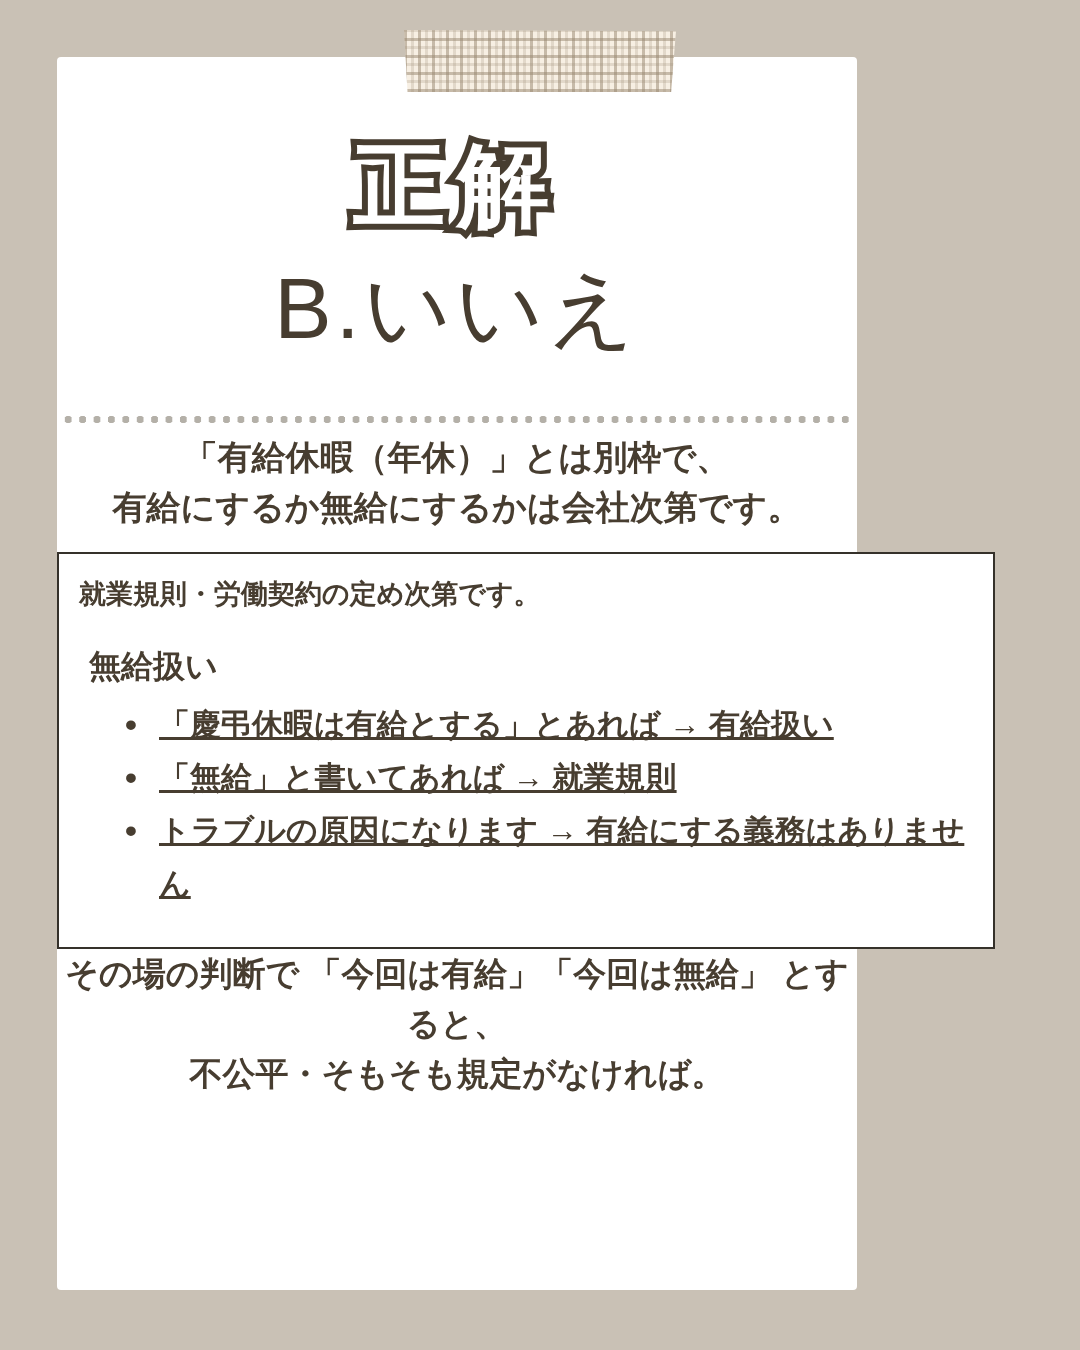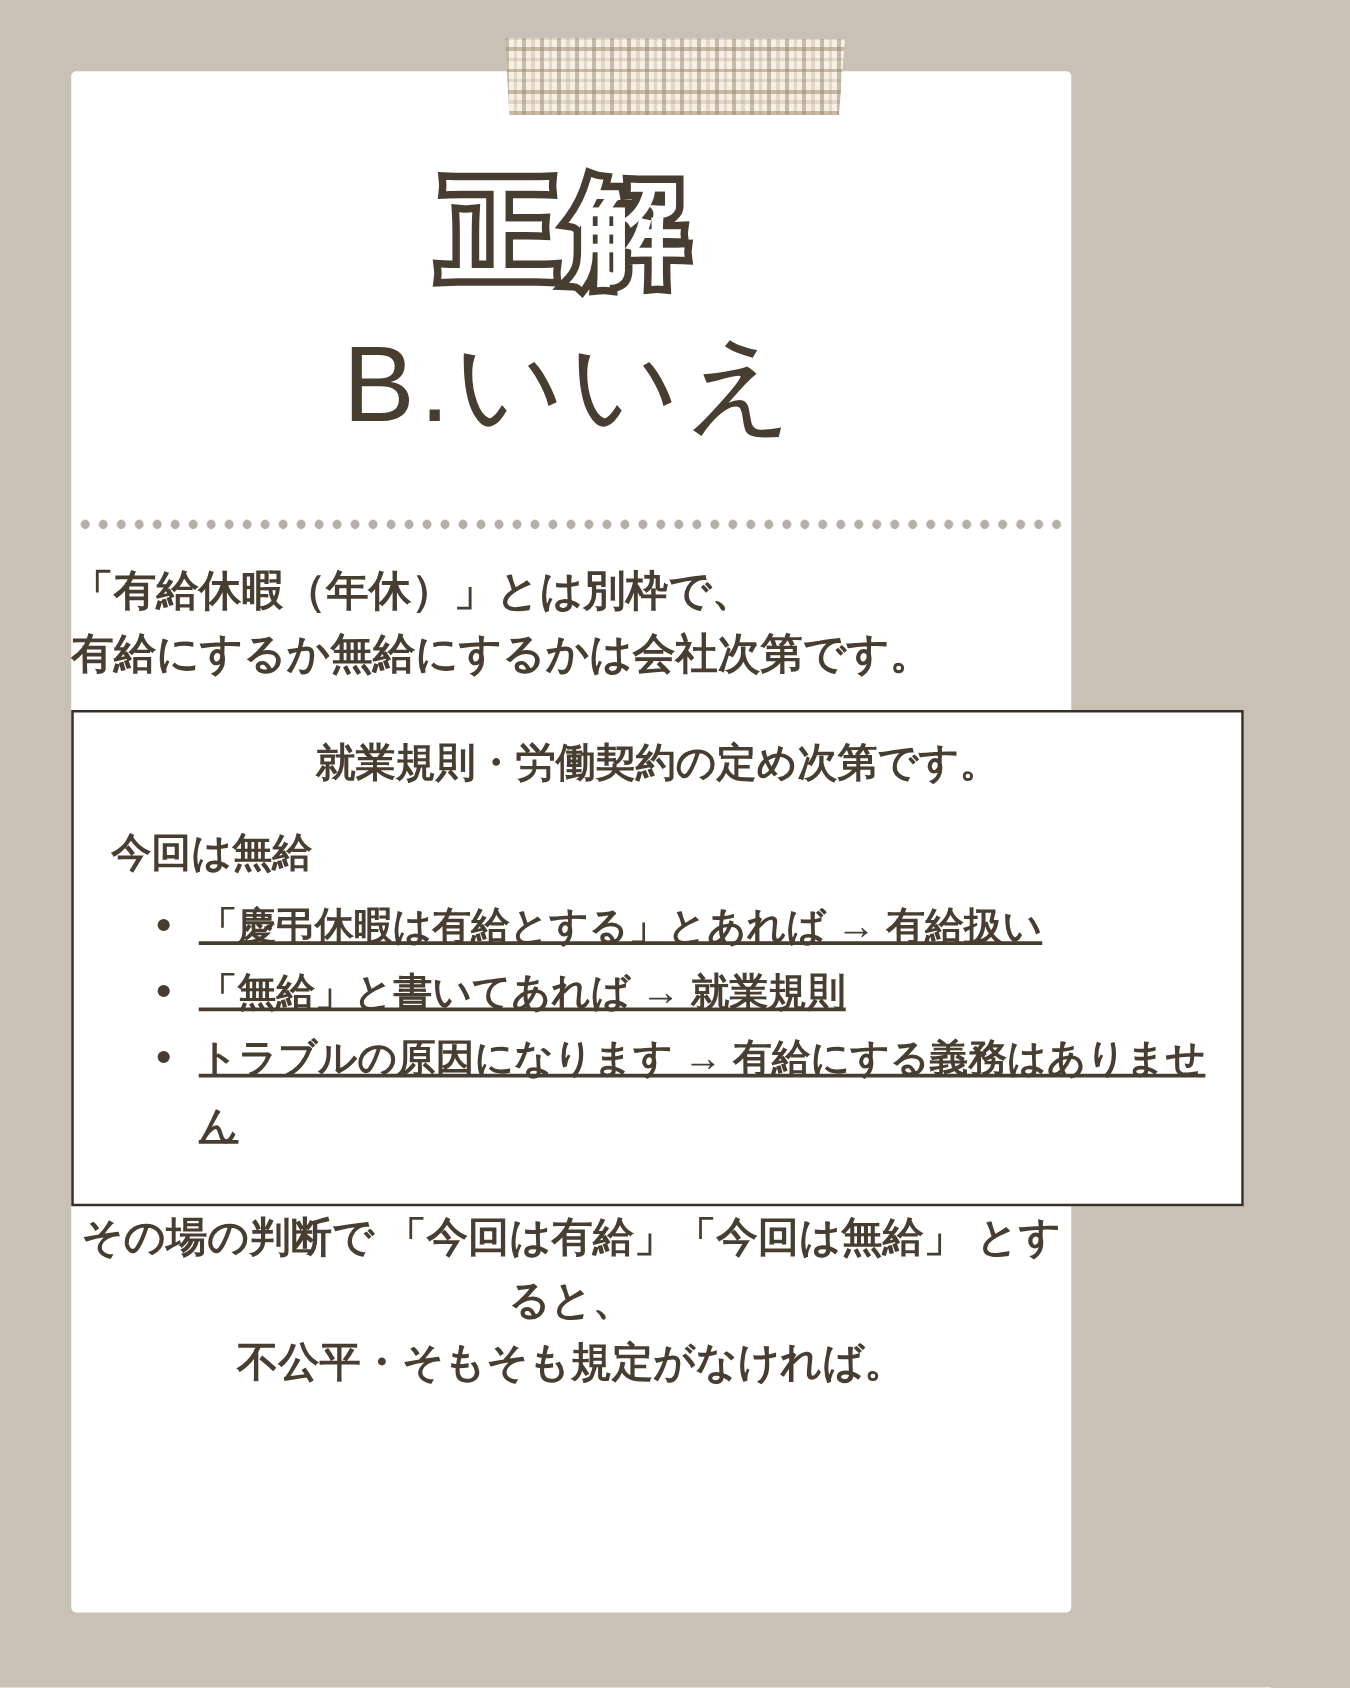--- a/index.html
+++ b/index.html
@@ -64,39 +64,39 @@
     letter-spacing: 4px;
     color: #473d30;
   }
   .divider {
     width: 792px;
     height: 9px;
     margin: 58px auto 0 auto;
     background: radial-gradient(circle closest-side, #b4b0a8 78%, rgba(180,176,168,0) 84%) 0 0 / 14.4px 9px repeat-x;
   }
   .intro {
-    margin-top: 24px;
-    text-align: left;
+    margin-top: 8px;
+    text-align: center;
     font-size: 34px;
     line-height: 50px;
     font-weight: 700;
     color: #473d30;
   }
   .rule-box {
     box-sizing: border-box;
     margin: 20px auto 0 auto;
     width: 938px;
     border: 2px solid #35312a;
     background: #ffffff;
     padding: 18px 20px 37px 20px;
   }
   .rule-heading {
     margin: 0;
-    text-align: center;
-    font-size: 32px;
+    text-align: left;
+    font-size: 27px;
     line-height: 44px;
     font-weight: 700;
     color: #473d30;
   }
   .rule-lead {
     margin: 30px 0 0 10px;
     font-size: 32px;
     line-height: 40px;
     font-weight: 700;
     color: #473d30;
@@ -143,21 +143,21 @@
 
   <div class="divider"></div>
 
   <div class="intro">
     <div>「有給休暇（年休）」とは別枠で、</div>
     <div>有給にするか無給にするかは会社次第です。</div>
   </div>
 
   <div class="rule-box">
     <p class="rule-heading">就業規則・労働契約の定め次第です。</p>
-    <p class="rule-lead">今回は無給</p>
+    <p class="rule-lead">無給扱い</p>
     <ul class="rule-list">
       <li>「慶弔休暇は有給とする」とあれば → 有給扱い</li>
       <li>「無給」と書いてあれば → 就業規則</li>
       <li>トラブルの原因になります → 有給にする義務はありません</li>
     </ul>
   </div>
 
   <div class="footer-note">
     <div>その場の判断で 「今回は有給」「今回は無給」 とすると、</div>
     <div>不公平・そもそも規定がなければ。</div>

